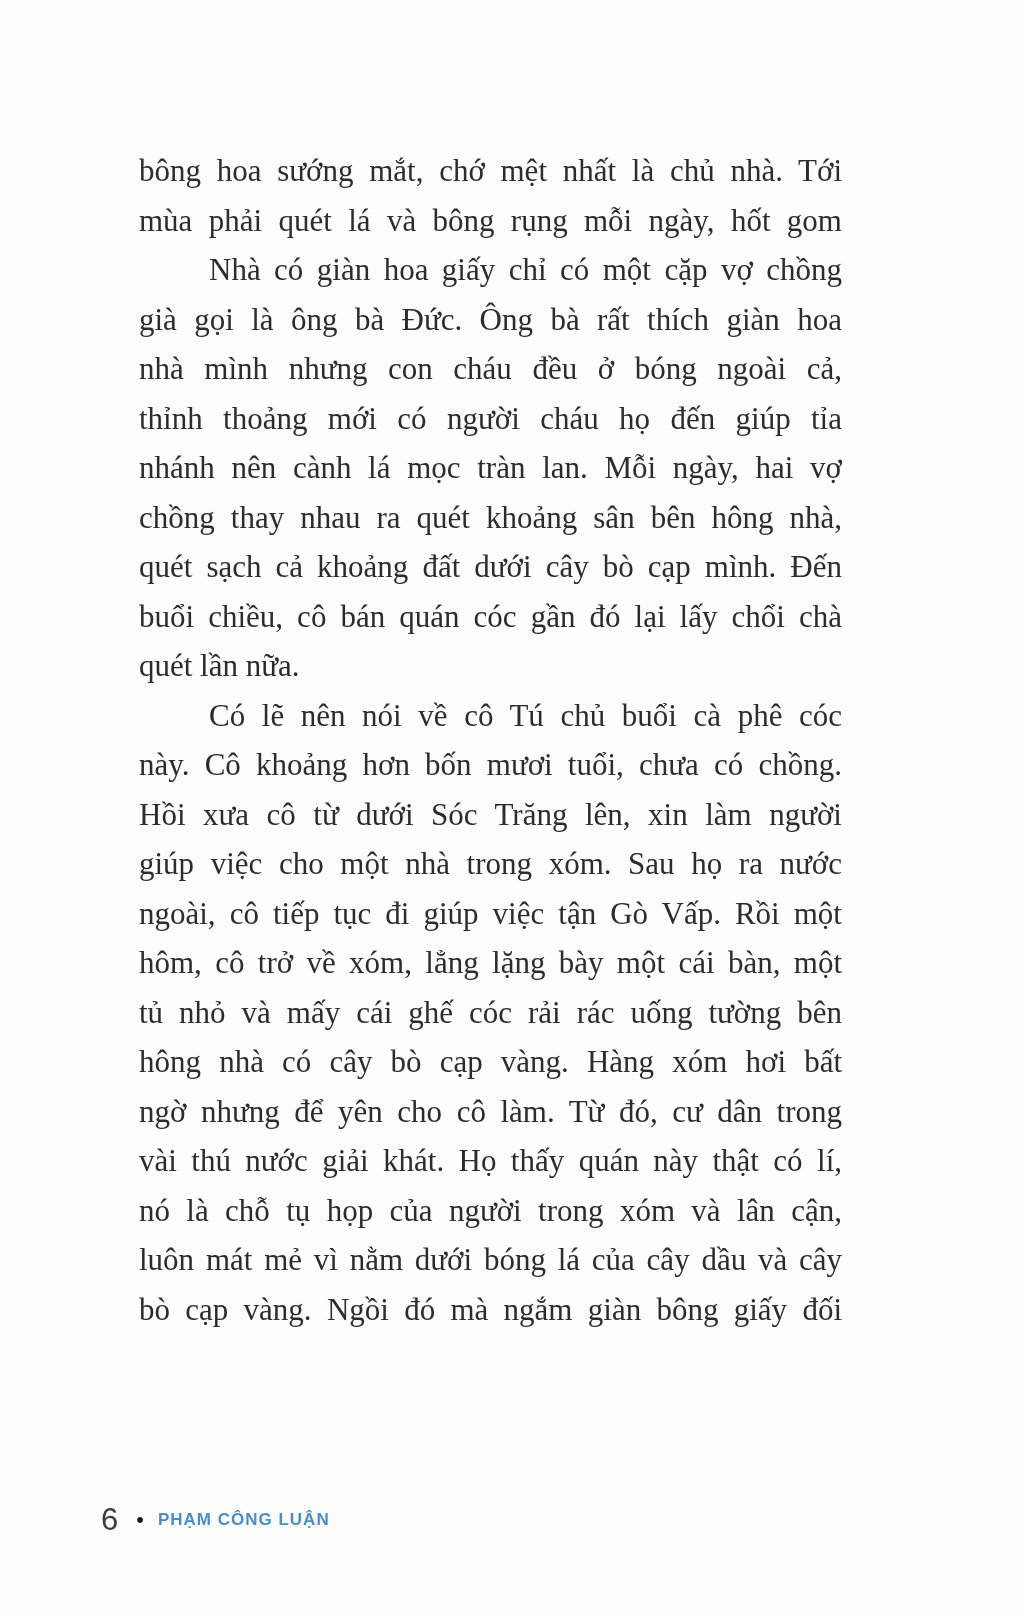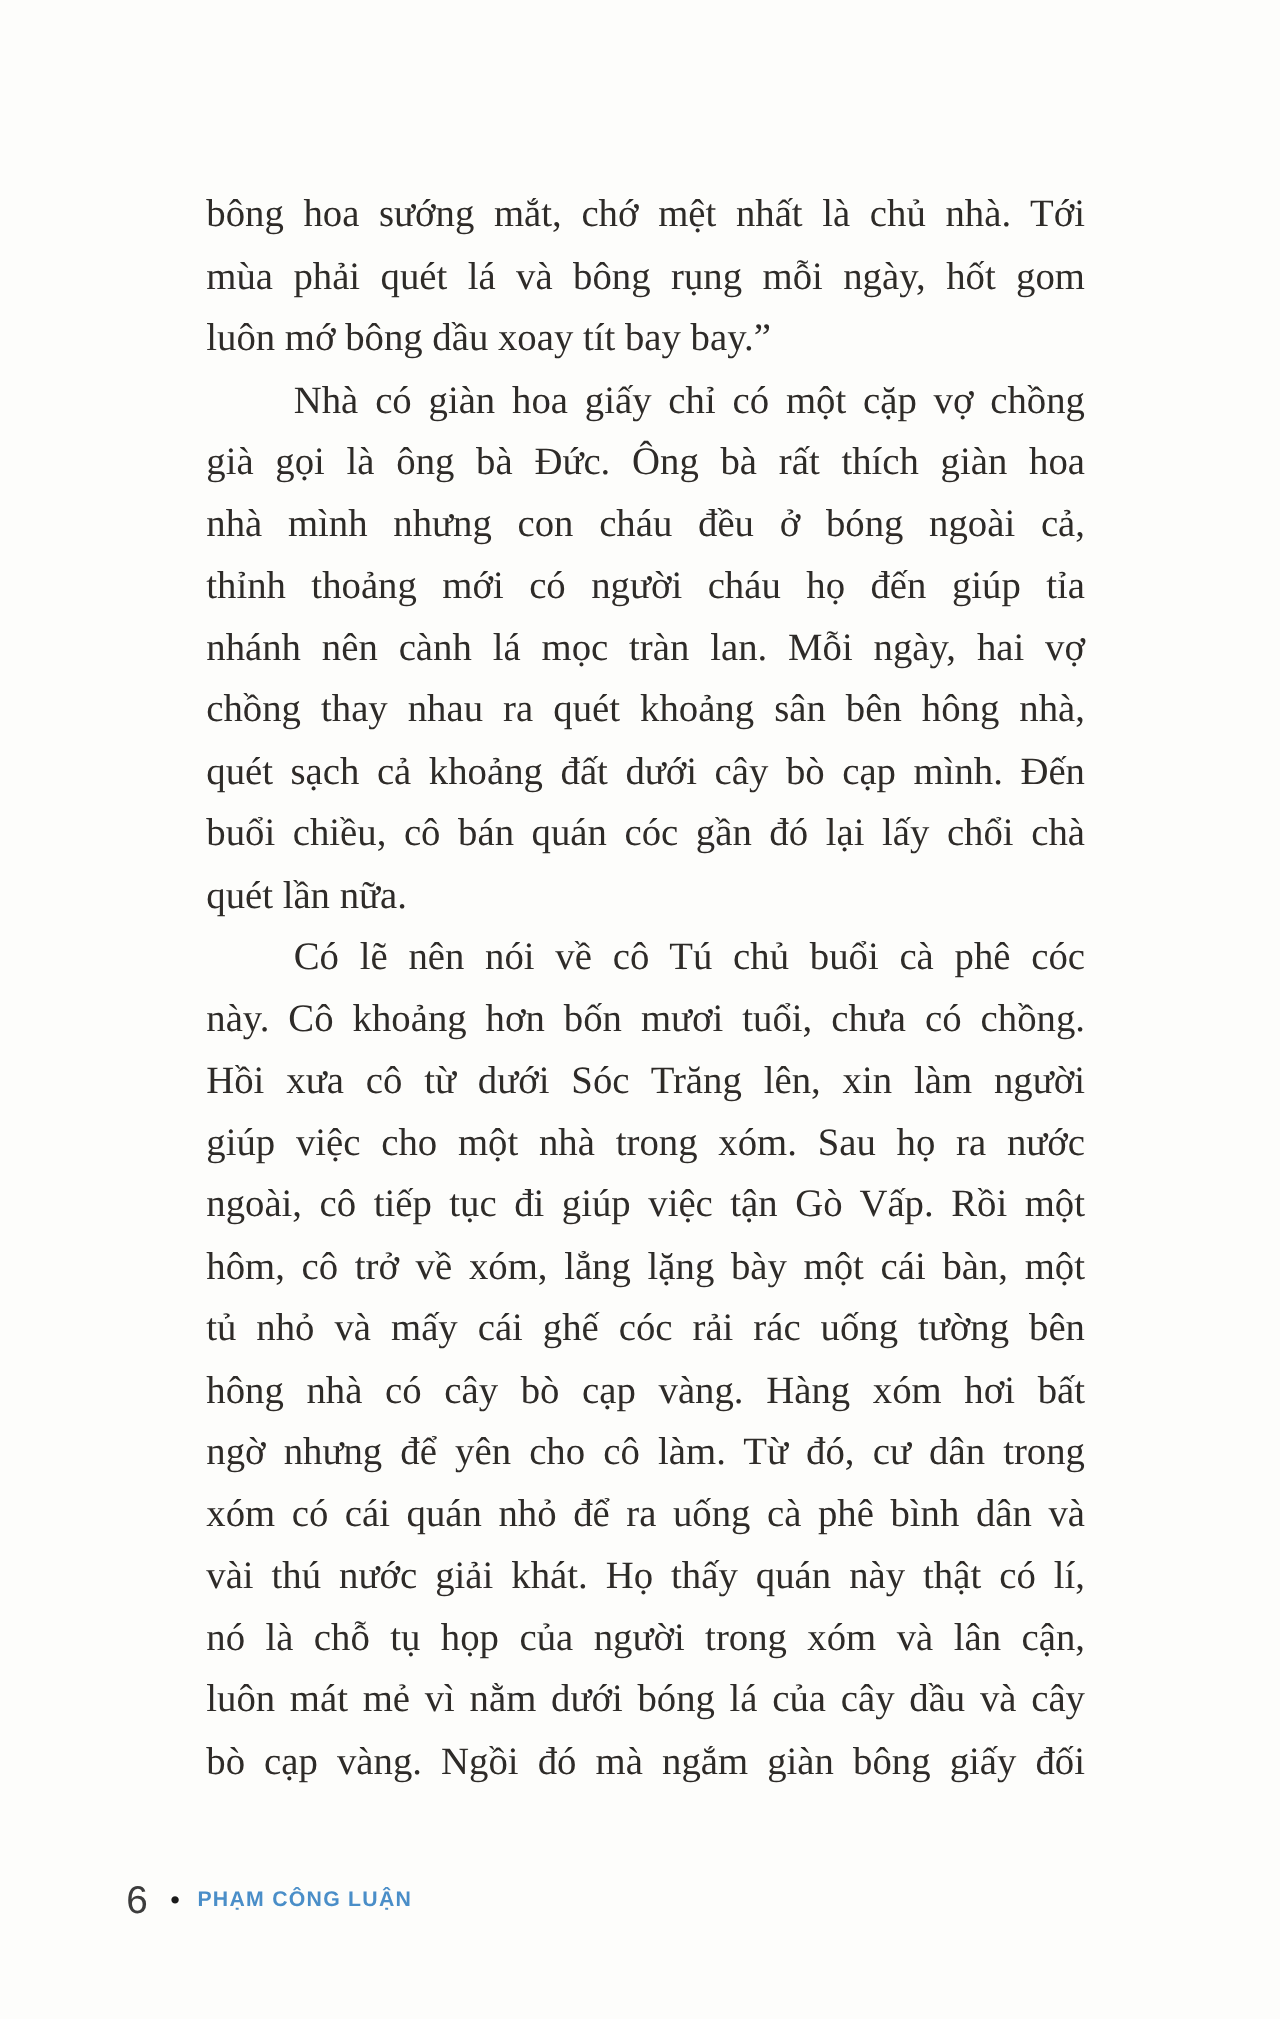--- a/index.html
+++ b/index.html
@@ -13,21 +13,21 @@
     font-family: "Liberation Serif", "DejaVu Serif", serif;
     position: relative;
     overflow: hidden;
   }
   .page {
     position: absolute;
     inset: 0;
   }
   .body-text {
     position: absolute;
-    left: 165px;
+    left: 139px;
     top: 146px;
     width: 703px;
     color: var(--body-text, #2e2b28);
     font-size: 31px;
   }
   .line {
     line-height: 49.5px;
     height: 49.5px;
     white-space: nowrap;
     text-align: justify;
@@ -68,40 +68,38 @@
     line-height: 34px;
   }
 </style>
 </head>
 <body style="--paper: #fdfdfb; --body-text: #2e2b28; --page-number: #3c3c3c; --bullet: #1a1a1a; --author: #4a8ec8;">
 
 <div class="page">
   <div class="body-text" id="body-text">
       <div class="line">bông hoa sướng mắt, chớ mệt nhất là chủ nhà. Tới</div>
       <div class="line">mùa phải quét lá và bông rụng mỗi ngày, hốt gom</div>
-      <div class="line para-end">luôn mớ bông dầu xoay tít bay bay.”</div>
       <div class="line indent">Nhà có giàn hoa giấy chỉ có một cặp vợ chồng</div>
       <div class="line">già gọi là ông bà Đức. Ông bà rất thích giàn hoa</div>
       <div class="line">nhà mình nhưng con cháu đều ở bóng ngoài cả,</div>
       <div class="line">thỉnh thoảng mới có người cháu họ đến giúp tỉa</div>
       <div class="line">nhánh nên cành lá mọc tràn lan. Mỗi ngày, hai vợ</div>
       <div class="line">chồng thay nhau ra quét khoảng sân bên hông nhà,</div>
       <div class="line">quét sạch cả khoảng đất dưới cây bò cạp mình. Đến</div>
       <div class="line">buổi chiều, cô bán quán cóc gần đó lại lấy chổi chà</div>
       <div class="line para-end">quét lần nữa.</div>
       <div class="line indent">Có lẽ nên nói về cô Tú chủ buổi cà phê cóc</div>
       <div class="line">này. Cô khoảng hơn bốn mươi tuổi, chưa có chồng.</div>
       <div class="line">Hồi xưa cô từ dưới Sóc Trăng lên, xin làm người</div>
       <div class="line">giúp việc cho một nhà trong xóm. Sau họ ra nước</div>
       <div class="line">ngoài, cô tiếp tục đi giúp việc tận Gò Vấp. Rồi một</div>
       <div class="line">hôm, cô trở về xóm, lẳng lặng bày một cái bàn, một</div>
       <div class="line">tủ nhỏ và mấy cái ghế cóc rải rác uống tường bên</div>
       <div class="line">hông nhà có cây bò cạp vàng. Hàng xóm hơi bất</div>
       <div class="line">ngờ nhưng để yên cho cô làm. Từ đó, cư dân trong</div>
-      <div class="line">xóm có cái quán nhỏ để ra uống cà phê bình dân và</div>
       <div class="line">vài thú nước giải khát. Họ thấy quán này thật có lí,</div>
       <div class="line">nó là chỗ tụ họp của người trong xóm và lân cận,</div>
       <div class="line">luôn mát mẻ vì nằm dưới bóng lá của cây dầu và cây</div>
       <div class="line">bò cạp vàng. Ngồi đó mà ngắm giàn bông giấy đối</div>
     </div>
   <div class="footer">
     <span class="pagenum">6</span>
     <span class="bullet">•</span>
     <span class="author">PHẠM CÔNG LUẬN</span>
   </div>

